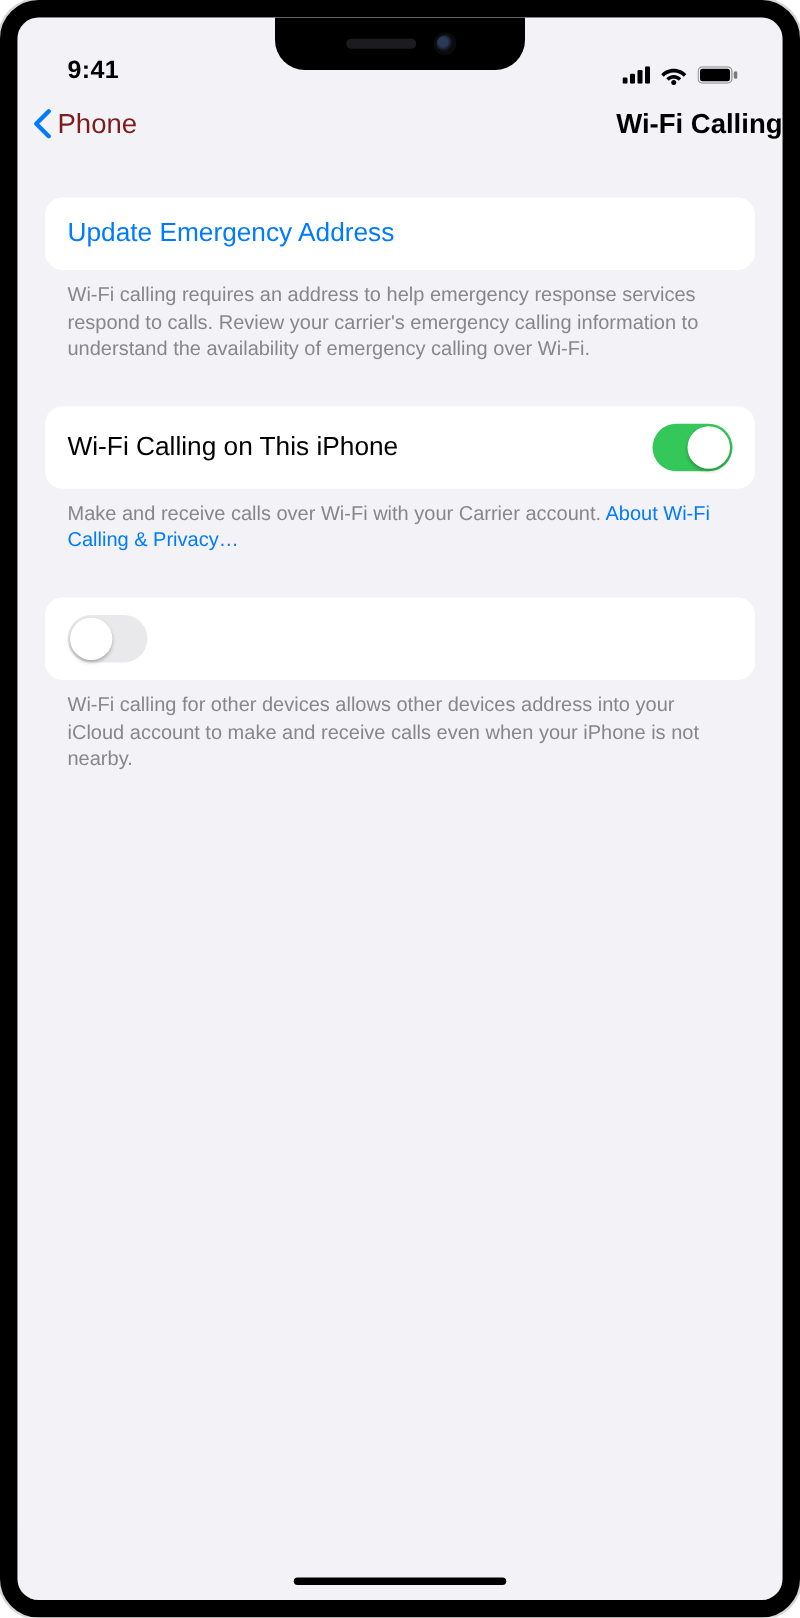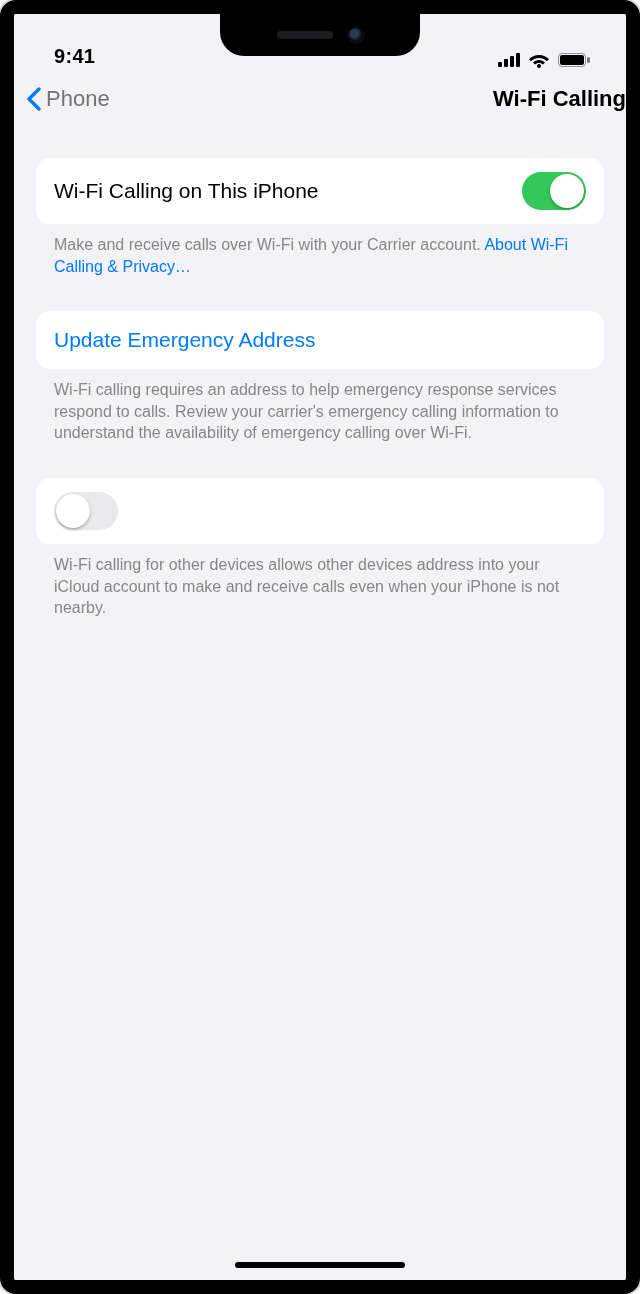--- a/index.html
+++ b/index.html
@@ -9,21 +9,21 @@
       width: 640px;
       height: 1294px;
       position: relative;
     }
 
     
     .device-frame {
       position: absolute;
       inset: 0;
       border: 14px solid #000;
-      border-radius: 16px;
+      border-radius: 31px;
       box-shadow:
         inset 0 0 0 2px #3b3b3d,
         0 0 0 2px #d7d7d8;
       overflow: hidden;
       background: #f2f2f7;
     }
     .side-btn {
       position: absolute;
       background: #1a1a1a;
       border-radius: 3px;
@@ -96,21 +96,21 @@
     .nav-bar {
       height: 58px;
       display: flex;
       align-items: center;
       padding: 0 12px;
       position: relative;
     }
     .nav-back {
       display: flex;
       align-items: center;
-      color: #737373;
+      color: #7f1d1d;
       font-size: 22px;
       gap: 4px;
       z-index: 2;
     }
     .nav-back svg { display:block; }
     .nav-title {
       position: absolute;
       left: 0; right: 0;
       text-align: right;
       font-weight: 600;
@@ -222,36 +222,36 @@
         </span>
         <span>Phone</span>
       </div>
       <div class="nav-title">Wi-Fi Calling</div>
     </div>
 
     <div class="content">
 
       <div class="group">
         <div class="cell">
+          <span class="cell-link">Update Emergency Address</span>
+        </div>
+        <div class="footer">
+          <span>Wi-Fi calling requires an address to help emergency response services respond to calls. Review your carrier's emergency calling information to understand the availability of emergency calling over Wi-Fi.</span>
+        </div>
+      </div>
+
+      <div class="group">
+        <div class="cell">
           <span class="cell-label">Wi-Fi Calling on This iPhone</span>
           <span class="toggle on">
             <span class="knob"></span>
           </span>
         </div>
         <div class="footer">
           <span>Make and receive calls over Wi-Fi with your Carrier account. </span><a class="link">About Wi-Fi Calling &amp; Privacy…</a>
-        </div>
-      </div>
-
-      <div class="group">
-        <div class="cell">
-          <span class="cell-link">Update Emergency Address</span>
-        </div>
-        <div class="footer">
-          <span>Wi-Fi calling requires an address to help emergency response services respond to calls. Review your carrier's emergency calling information to understand the availability of emergency calling over Wi-Fi.</span>
         </div>
       </div>
 
       <div class="group">
         <div class="cell">
           <span class="toggle off">
             <span class="knob"></span>
           </span>
         </div>
         <div class="footer">

